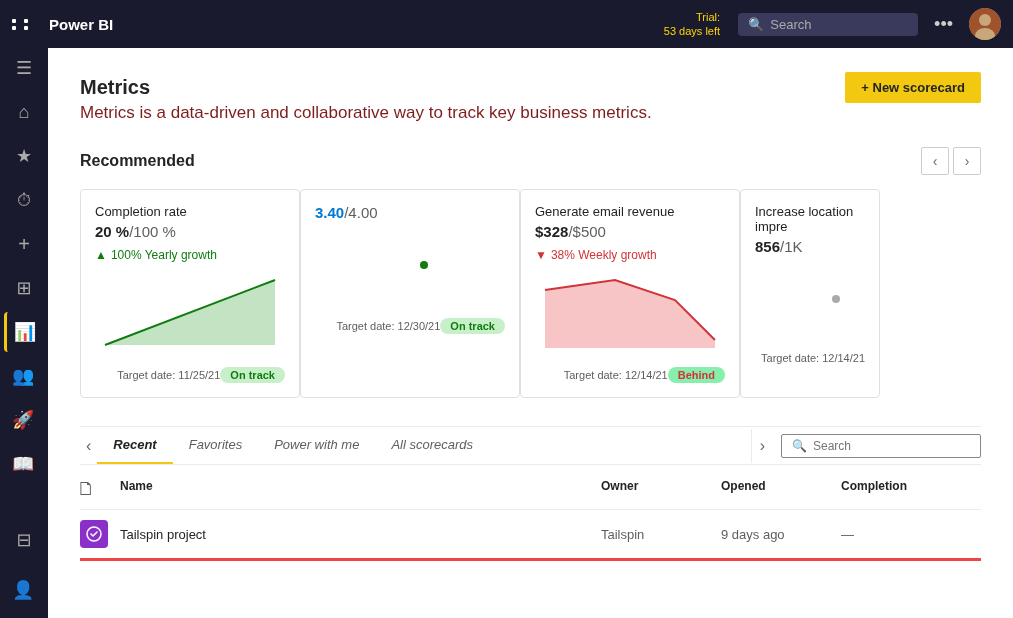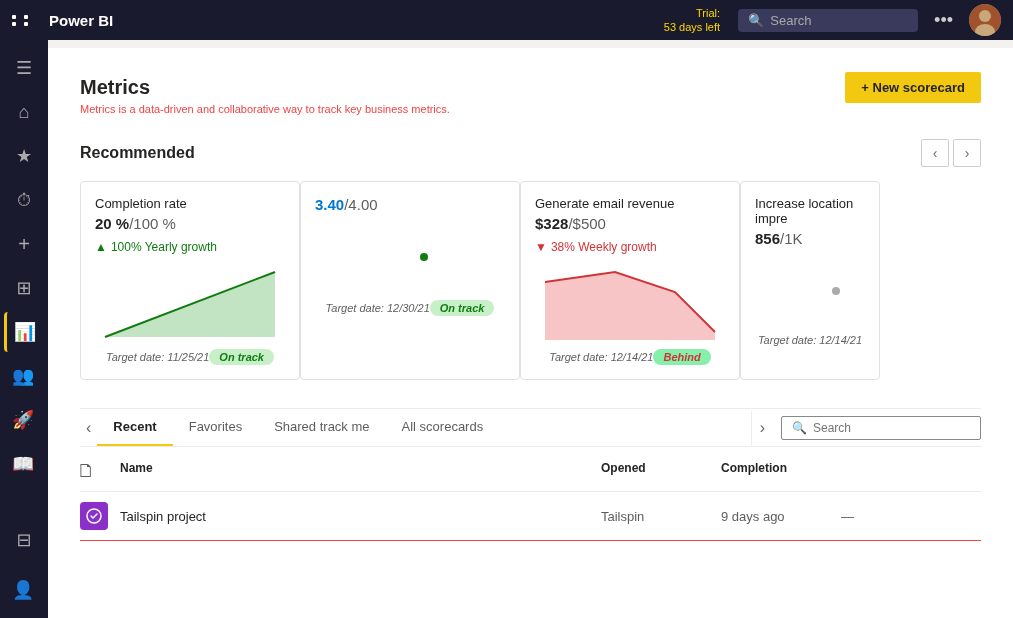--- a/index.html
+++ b/index.html
@@ -1,20 +1,20 @@
 <!DOCTYPE html>
 <html><head>
   <meta charset="utf-8">
   <style>
     * { box-sizing: border-box; margin: 0; padding: 0; }
     body { font-family: 'Segoe UI', Arial, sans-serif; background: #f3f2f1; display: flex; height: 618px; overflow: hidden; }
 
     
     .topbar {
-      position: fixed; top: 0; left: 0; right: 0; height: 40px;
+      position: fixed; top: 0; left: 0; right: 0; height: 48px;
       background: #1a1a2e; display: flex; align-items: center;
       padding: 0 12px; z-index: 100; gap: 10px;
     }
     .topbar-grid { display: grid; grid-template-columns: 9px 9px; gap: 3px; cursor: pointer; }
     .topbar-grid span { width: 4px; height: 4px; background: #fff; display: block; border-radius: 1px; }
     .topbar-logo { color: #fff; font-weight: 600; font-size: 15px; margin-left: 6px; flex: 1; }
     .topbar-trial { color: #ffd700; font-size: 11px; text-align: right; margin-right: 8px; line-height: 1.3; }
     .topbar-trial span { display: block; }
     .topbar-search {
       display: flex; align-items: center; background: #3a3a5c; border-radius: 4px;
@@ -42,21 +42,21 @@
     .main { margin-left: 48px; margin-top: 48px; flex: 1; background: #fff; overflow-y: auto; padding: 24px 32px; }
 
     
     .page-header { display: flex; align-items: center; justify-content: space-between; margin-bottom: 0; }
     .page-title { font-size: 20px; font-weight: 600; color: #252423; }
     .new-scorecard-btn {
       background: #f2c811; color: #252423; border: none; padding: 8px 16px;
       font-size: 13px; font-weight: 600; cursor: pointer; border-radius: 2px;
       display: flex; align-items: center; gap: 6px;
     }
-    .page-subtitle { color: #ef4444; font-size: 11px; margin-bottom: 24px; }
+    .page-subtitle { color: #7f1d1d; font-size: 17px; margin-bottom: 24px; }
 
     
     .section-header { display: flex; align-items: center; justify-content: space-between; margin-bottom: 14px; }
     .section-title { font-size: 16px; font-weight: 600; color: #252423; }
     .nav-arrows { display: flex; gap: 4px; }
     .nav-arrow { background: none; border: 1px solid #ccc; width: 28px; height: 28px; cursor: pointer; border-radius: 2px; font-size: 14px; display: flex; align-items: center; justify-content: center; color: #666; }
 
     
     .cards-row { display: flex; gap: 0; overflow: hidden; margin-bottom: 28px; }
     .metric-card {
@@ -64,49 +64,49 @@
       width: 220px; min-width: 220px; padding: 14px; position: relative; overflow: hidden;
     }
     .metric-card.partial { width: 140px; min-width: 140px; }
     .card-title { font-size: 13px; color: #252423; margin-bottom: 4px; }
     .card-value { font-size: 15px; font-weight: 600; color: #252423; }
     .card-value .target { font-weight: 400; color: #605e5c; }
     .card-growth { font-size: 12px; display: flex; align-items: center; gap: 4px; margin: 8px 0; }
     .growth-up { color: #107c10; }
     .growth-down { color: #d13438; }
     .card-chart { height: 80px; display: flex; align-items: flex-end; }
-    .card-footer { display: flex; align-items: center; justify-content: center; margin-top: 7px; font-size: 11px; color: #605e5c; font-style: italic; }
+    .card-footer { display: flex; align-items: center; justify-content: flex-end; margin-top: 17px; font-size: 11px; color: #605e5c; }
     .status-badge { padding: 2px 10px; border-radius: 10px; font-size: 11px; font-weight: 600; }
     .status-on-track { background: #c8f0c8; color: #107c10; }
     .status-behind { background: #86efac; color: #d13438; }
 
     
     .chart-green { width: 100%; height: 80px; }
     .chart-red { width: 100%; height: 80px; }
 
     
     .dot-chart { width: 100%; height: 80px; display: flex; align-items: center; justify-content: center; position: relative; }
     .dot-green { width: 8px; height: 8px; background: #107c10; border-radius: 50%; position: absolute; top: 50%; left: 55%; }
     .dot-gray { width: 8px; height: 8px; background: #aaa; border-radius: 50%; position: absolute; top: 50%; left: 70%; }
 
     
     .tabs-section { border-top: 1px solid #edebe9; padding-top: 0; }
     .tabs-row { display: flex; align-items: center; gap: 0; border-bottom: 1px solid #edebe9; padding-bottom: 0; margin-bottom: 0; }
     .tab-nav-arrow { background: none; border: none; font-size: 16px; cursor: pointer; color: #666; padding: 8px 6px; }
-    .tab { padding: 10px 16px; font-size: 13px; cursor: pointer; color: #605e5c; border-bottom: 2px solid transparent; white-space: nowrap; }
+    .tab { padding: 10px 16px; font-size: 13px; cursor: pointer; color: #605e5c; border-bottom: 2px solid transparent; white-space: nowrap; font-style: italic; }
     .tab.active { color: #252423; font-weight: 600; border-bottom: 2px solid #f2c811; }
     .tab-right-arrow { margin-left: auto; background: none; border: none; font-size: 16px; cursor: pointer; color: #666; padding: 8px; border-left: 1px solid #edebe9; }
     .tab-search { display: flex; align-items: center; background: #fff; border: 1px solid #8a8886; border-radius: 2px; padding: 4px 10px; gap: 6px; width: 200px; margin-left: 8px; }
     .tab-search input { background: none; border: none; font-size: 12px; outline: none; color: #252423; width: 140px; }
 
     
     .table-section { margin-top: 8px; }
     .table-header { display: grid; grid-template-columns: 40px 1fr 120px 120px 140px; padding: 6px 0; border-bottom: 1px solid #edebe9; }
     .th { font-size: 12px; font-weight: 600; color: #252423; }
-    .table-row { display: grid; grid-template-columns: 40px 1fr 120px 120px 140px; padding: 10px 0; border-bottom: 1px solid #ef4444; align-items: center; }
+    .table-row { display: grid; grid-template-columns: 40px 1fr 120px 120px 140px; padding: 10px 0; border-bottom: 3px solid #ef4444; align-items: center; }
     .td { font-size: 13px; color: #252423; }
     .td.muted { color: #605e5c; }
     .file-icon { width: 28px; height: 28px; background: #8B2FC9; border-radius: 4px; display: flex; align-items: center; justify-content: center; }
   </style>
 </head>
 <body>
 
 <div class="topbar">
   <div class="topbar-grid">
     <span></span>
@@ -230,35 +230,36 @@
       </div>
     </div>
 
   </div>
 
   <div class="tabs-section">
     <div class="tabs-row">
       <button class="tab-nav-arrow">‹</button>
       <div class="tab active">Recent</div>
       <div class="tab">Favorites</div>
-      <div class="tab">Shared track me</div>
+      <div class="tab">Power with me</div>
       <div class="tab">All scorecards</div>
       <button class="tab-right-arrow">›</button>
       <div class="tab-search" style="margin-left:8px;">
         <span style="color:#aaa;font-size:12px;">🔍</span>
         <input placeholder="Search" style="">
       </div>
     </div>
 
     <div class="table-section">
       <div class="table-header">
         <div class="th">
           <span style="color:#605e5c;font-size:14px;">🗋</span>
         </div>
         <div class="th">Name</div>
+        <div class="th">Owner</div>
         <div class="th">Opened</div>
         <div class="th">Completion</div>
       </div>
       <div class="table-row">
         <div class="td">
           <div class="file-icon">
             <svg width="18" height="18" viewBox="0 0 18 18" xmlns="http://www.w3.org/2000/svg">
               <circle cx="9" cy="9" r="7" fill="none" stroke="#fff" stroke-width="1.5"></circle>
               <path d="M6 9 L8 11 L12 7" stroke="#fff" stroke-width="1.5" fill="none" stroke-linecap="round" stroke-linejoin="round"></path>
             </svg>

